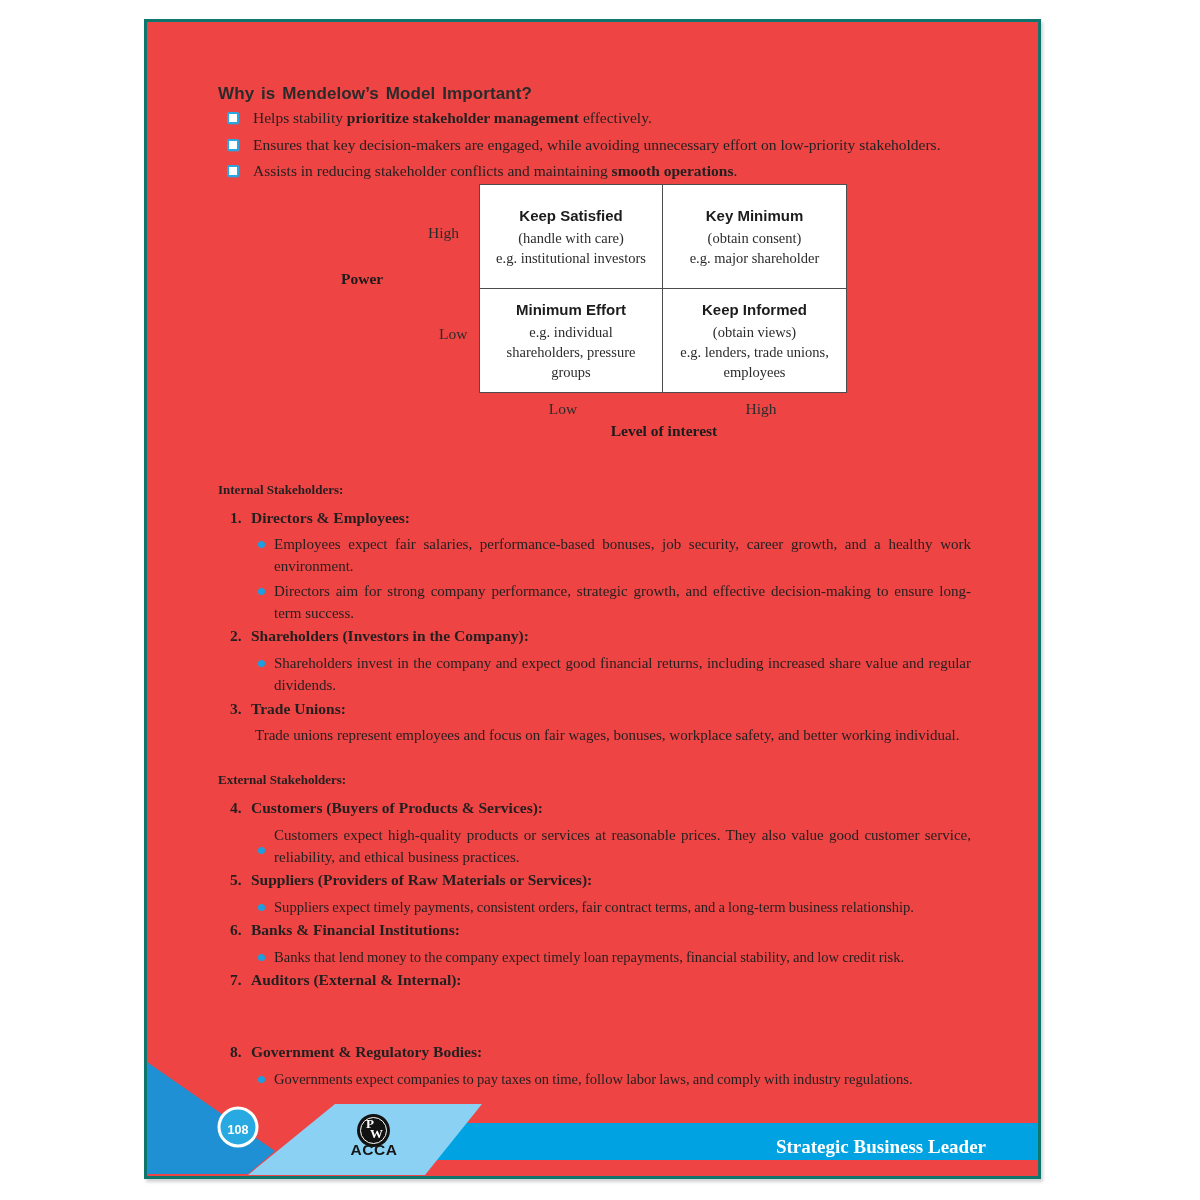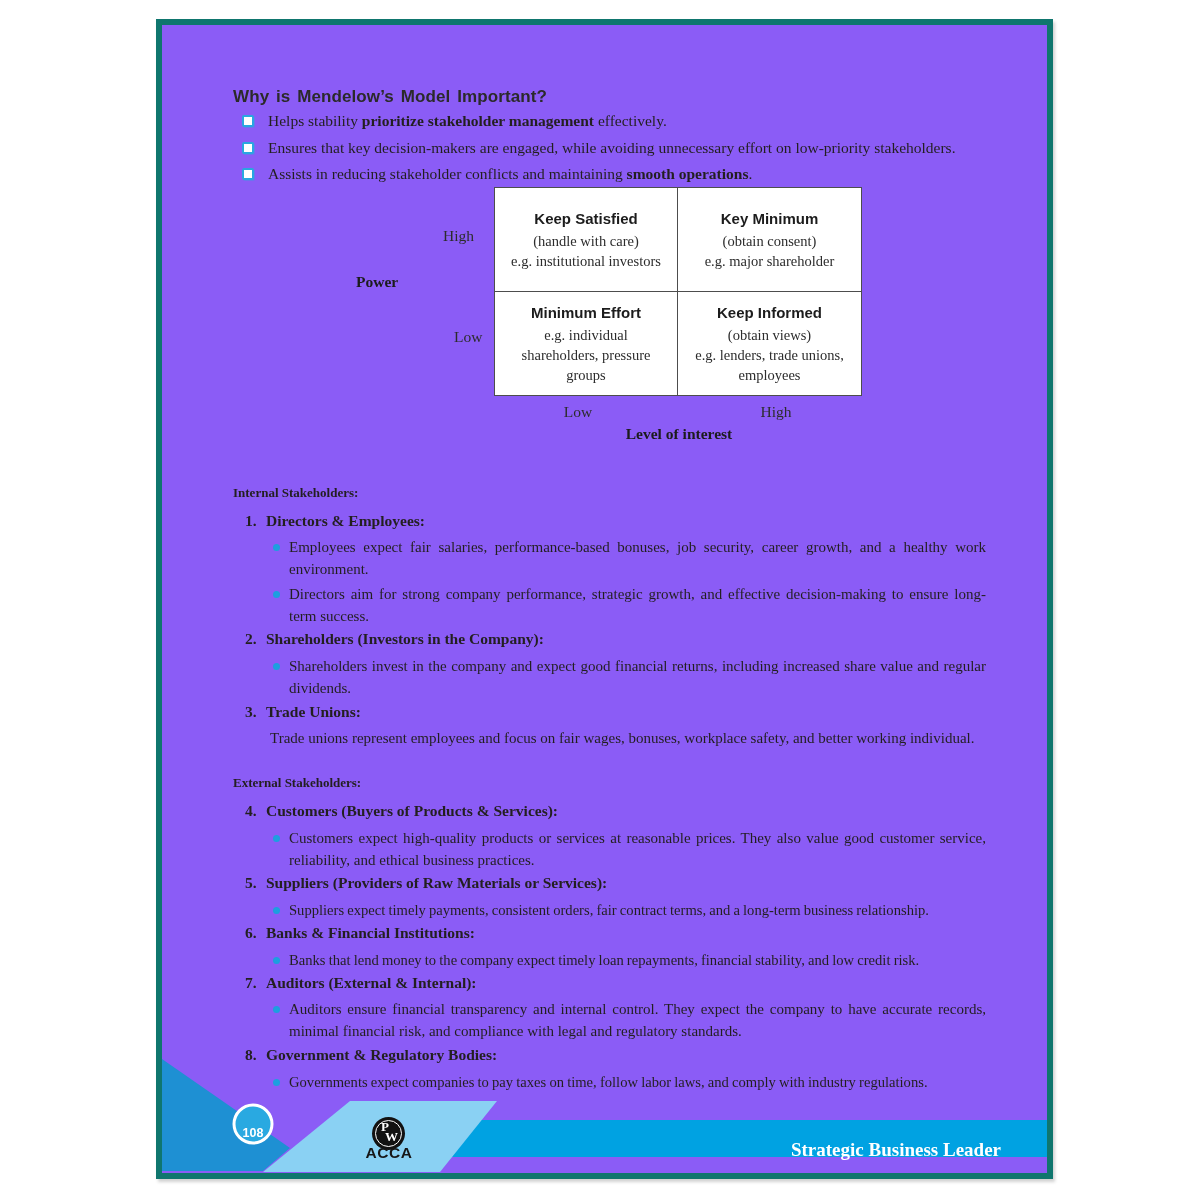--- a/index.html
+++ b/index.html
@@ -1,20 +1,20 @@
 <!DOCTYPE html>
 <html><head>
 <meta charset="utf-8">
 <style>
   * { margin:0; padding:0; box-sizing:border-box; }
   html,body { width:1200px; height:1200px; background:#ffffff; font-family:"Liberation Serif", serif; }
   .canvas { position:relative; width:1200px; height:1200px; background:#ffffff; overflow:hidden; }
   .page {
-    position:absolute; left:156px; top:19px; width:897px; height:1160px;
-    background:#8b5cf6; border:6px solid #0f766e;
+    position:absolute; left:144px; top:19px; width:897px; height:1160px;
+    background:#ef4444; border:3px solid #0f766e;
     box-shadow:2px 3px 3px rgba(0,0,0,0.18);
     overflow:hidden; color:#231f20;
   }
   .abs { position:absolute; }
 
   
   .h-main {
     font-family:"Liberation Sans", sans-serif; font-weight:bold;
     font-size:17px; line-height:21px; color:#2b2a2a; word-spacing:2px; letter-spacing:0.1px;
   }
@@ -155,21 +155,21 @@
       <span class="ititle">Trade Unions:</span>
     </div>
     <div class="abs para" style="left:108px; top:702px;">Trade unions represent employees and focus on fair wages, bonuses, workplace safety, and better working individual.</div>
 
     <div class="abs s-label" style="left:71px; top:750px;">External Stakeholders:</div>
 
     <div class="abs item" style="left:83px; top:777px;">
       <span class="inum">4.</span>
       <span class="ititle">Customers (Buyers of Products &amp; Services):</span>
     </div>
-    <div class="abs blt" style="left:111px; top:802px;">
+    <div class="abs blt" style="left:111px; top:802px;align-items:center;">
       <span class="dot"></span>
       <div class="btxt">Customers expect high-quality products or services at reasonable prices. They also value good customer service, reliability, and ethical business practices.</div>
     </div>
 
     <div class="abs item" style="left:83px; top:849px;">
       <span class="inum">5.</span>
       <span class="ititle">Suppliers (Providers of Raw Materials or Services):</span>
     </div>
     <div class="abs blt" style="left:111px; top:874px;">
       <span class="dot"></span>
@@ -181,24 +181,20 @@
       <span class="ititle">Banks &amp; Financial Institutions:</span>
     </div>
     <div class="abs blt" style="left:111px; top:924px;">
       <span class="dot"></span>
       <div class="btxt oneline">Banks that lend money to the company expect timely loan repayments, financial stability, and low credit risk.</div>
     </div>
 
     <div class="abs item" style="left:83px; top:949px;">
       <span class="inum">7.</span>
       <span class="ititle">Auditors (External &amp; Internal):</span>
-    </div>
-    <div class="abs blt" style="left:111px; top:973px;">
-      <span class="dot"></span>
-      <div class="btxt">Auditors ensure financial transparency and internal control. They expect the company to have accurate records, minimal financial risk, and compliance with legal and regulatory standards.</div>
     </div>
 
     <div class="abs item" style="left:83px; top:1021px;">
       <span class="inum">8.</span>
       <span class="ititle">Government &amp; Regulatory Bodies:</span>
     </div>
     <div class="abs blt" style="left:111px; top:1046px;">
       <span class="dot"></span>
       <div class="btxt oneline">Governments expect companies to pay taxes on time, follow labor laws, and comply with industry regulations.</div>
     </div>

